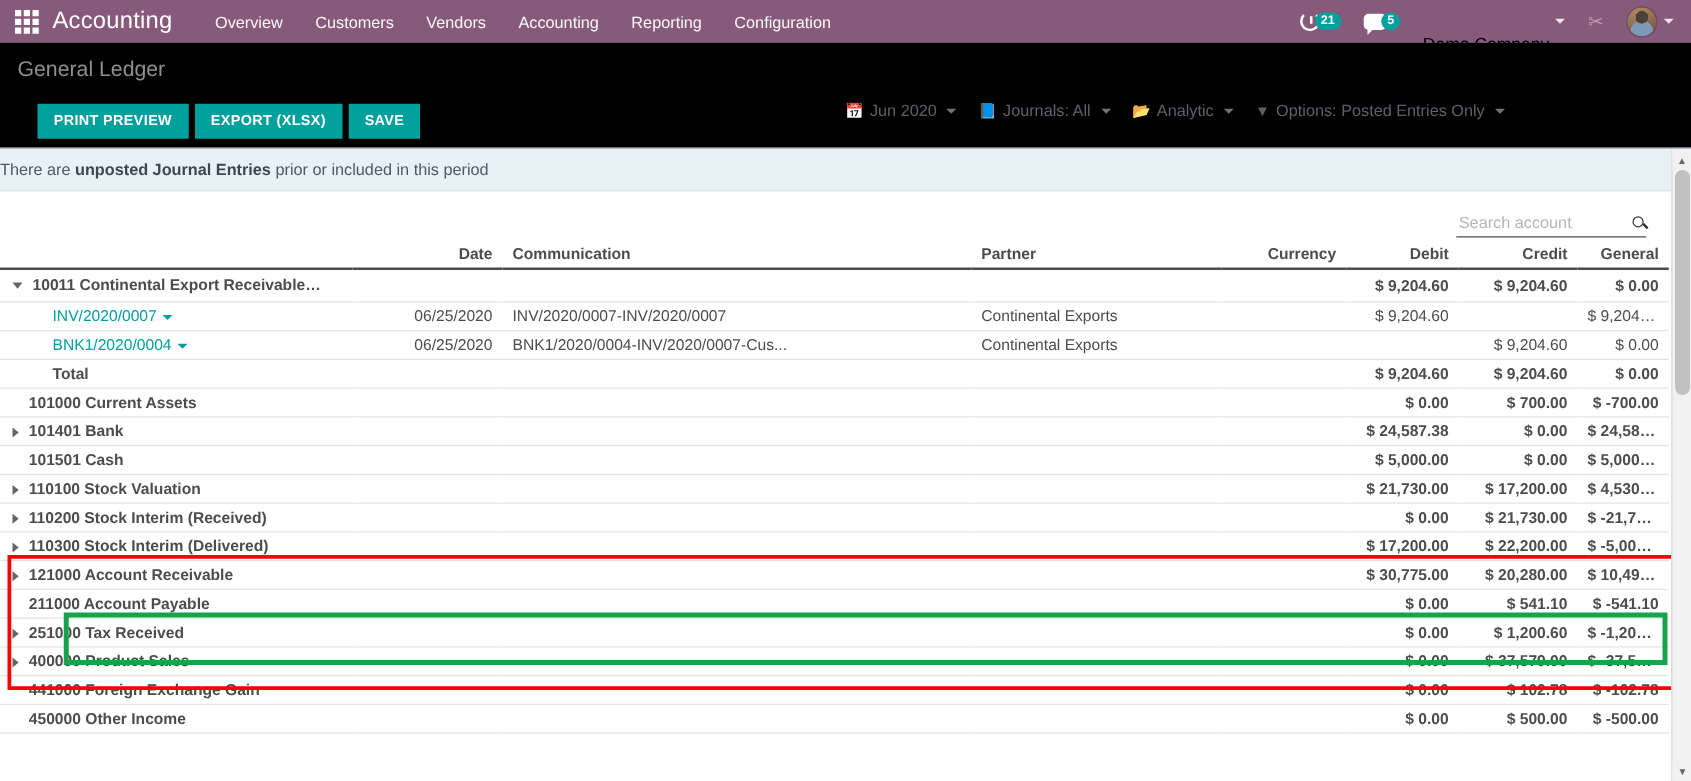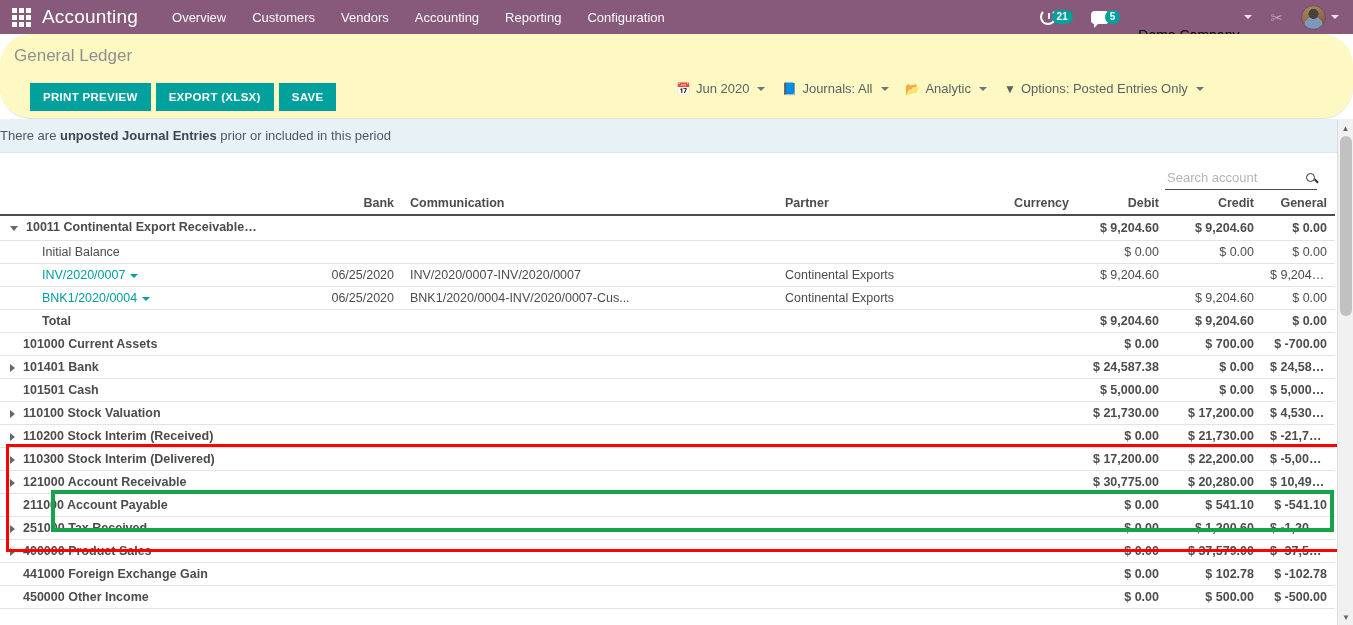--- a/index.html
+++ b/index.html
@@ -116,24 +116,23 @@
     background:
       radial-gradient(circle at 50% 34%, #4b4139 0 26%, transparent 27%),
       radial-gradient(circle at 50% 86%, #7e98b8 0 40%, transparent 41%),
       linear-gradient(160deg, #b08a62 0%, #8d6a4b 55%, #6d5138 100%);
     border: 1px solid #6f4a64;
   }
 
   
   .control {
     padding: 10px 14px 0 14px;
-    background: #fef9c3;
+    background: #000000;
     border-bottom: 1px solid #dee2e6;
     position: relative;
-    border-radius: 31px;
   }
   .page-title {
     font-size: 17px;
     color: #8f8f8f;
     font-weight: 400;
     margin: 2px 0 10px 0;
   }
   .cp-row { display: flex; align-items: center; position: relative; height: 42px; }
   .btn-group { display: flex; gap: 5px; padding-left: 16px; }
   .btn {
@@ -441,21 +440,21 @@
     <input type="text" placeholder="Search account" style="">
     <span class="mag"></span>
   </div>
 </div>
 
 <div class="table-area">
   <table>
     <thead>
       <tr>
         <th class="c-name"></th>
-        <th class="c-date">Bank</th>
+        <th class="c-date">Date</th>
         <th class="c-comm">Communication</th>
         <th class="c-part">Partner</th>
         <th class="c-curr">Currency</th>
         <th class="c-deb">Debit</th>
         <th class="c-cred">Credit</th>
         <th class="c-bal">General</th>
       </tr>
     </thead>
     <tbody>
 
@@ -465,30 +464,20 @@
         </td>
         <td class="dt"></td>
         <td></td>
         <td></td>
         <td class="num"></td>
         <td class="num">$ 9,204.60</td>
         <td class="num">$ 9,204.60</td>
         <td class="num">$ 0.00</td>
       </tr>
 
-      <tr class="sub">
-        <td class="indent1">Initial Balance</td>
-        <td class="dt"></td>
-        <td></td>
-        <td></td>
-        <td class="num"></td>
-        <td class="num">$ 0.00</td>
-        <td class="num">$ 0.00</td>
-        <td class="num">$ 0.00</td>
-      </tr>
 
       <tr class="sub">
         <td class="indent1">
           <span class="mv-link">INV/2020/0007</span><span class="caret-t"></span>
         </td>
         <td class="dt">06/25/2020</td>
         <td>INV/2020/0007-INV/2020/0007</td>
         <td>Continental Exports</td>
         <td class="num"></td>
         <td class="num">$ 9,204.60</td>

